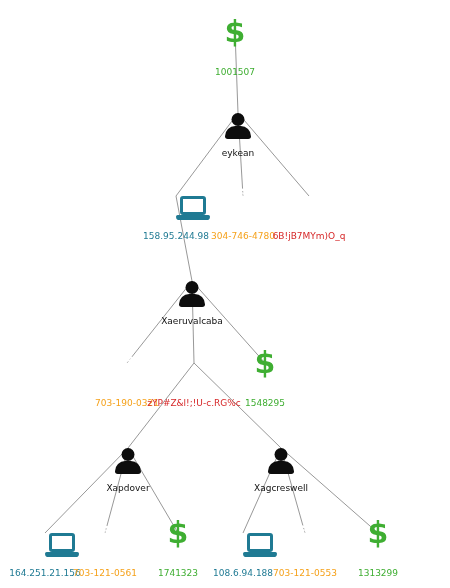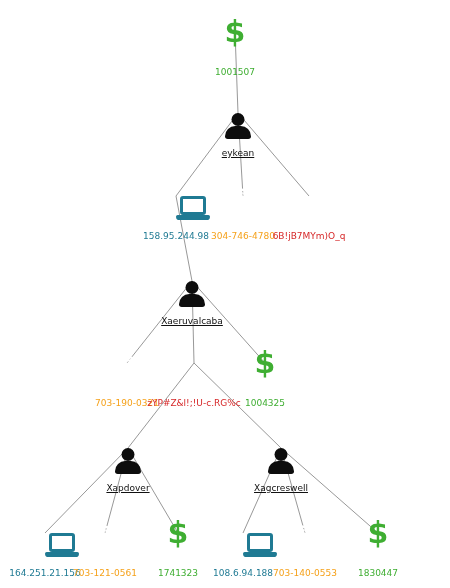--- a/index.html
+++ b/index.html
@@ -12,21 +12,21 @@
   .edges{position:absolute;left:0;top:0;width:450px;height:588px;}
   .node{position:absolute;transform:translate(-50%,-50%);
         display:flex;flex-direction:column;align-items:center;}
   .glyph{position:relative;display:block;}
   .label{position:absolute;top:100%;left:50%;transform:translate(-50%,-2px);
          white-space:nowrap;font-size:9px;line-height:10px;margin-top:37px;}
   .lbl-ip{color:#1f7a93;}
   .lbl-phone{color:#f5a11a;}
   .lbl-pass{color:#d62728;}
   .lbl-money{color:#3fae32;}
-  .lbl-person{color:#111111;text-decoration:underline;}
+  .lbl-person{color:#111111;}
   
   .person{width:30px;height:26px;position:relative;}
   .person .head{position:absolute;left:50%;top:0;transform:translateX(-50%);
     width:13px;height:13px;border-radius:50%;background:#0d0d0d;}
   .person .body{position:absolute;left:50%;top:13px;transform:translateX(-50%);
     width:26px;height:13px;background:#0d0d0d;
     border-radius:11px 11px 3px 3px;}
   
   .laptop{width:34px;height:26px;position:relative;}
   .laptop .screen{position:absolute;left:4px;top:0;width:26px;height:19px;
@@ -106,21 +106,21 @@
     <div class="node" style="left: 127px; top: 363px;">
       <span class="glyph"><span class="phone"><span class="handset">☎</span></span></span>
       <span class="label lbl-phone">703-190-0321</span>
     </div>
     <div class="node" style="left: 194px; top: 363px;">
       <span class="glyph"><span class="passport"><span class="globe"></span><span class="l1"></span><span class="l2"></span></span></span>
       <span class="label lbl-pass">zYP#Z&amp;l!;!U-c.RG%c</span>
     </div>
     <div class="node" style="left: 265px; top: 363px;">
       <span class="glyph"><span class="money"><span>$</span></span></span>
-      <span class="label lbl-money">1004325</span>
+      <span class="label lbl-money">1548295</span>
     </div>
     <div class="node" style="left: 128px; top: 448px;">
       <span class="glyph"><span class="person"><span class="head"></span><span class="body"></span></span></span>
       <span class="label lbl-person">Xapdover</span>
     </div>
     <div class="node" style="left: 281px; top: 448px;">
       <span class="glyph"><span class="person"><span class="head"></span><span class="body"></span></span></span>
       <span class="label lbl-person">Xagcreswell</span>
     </div>
     <div class="node" style="left: 45px; top: 533px;">
@@ -134,19 +134,19 @@
     <div class="node" style="left: 178px; top: 533px;">
       <span class="glyph"><span class="money"><span>$</span></span></span>
       <span class="label lbl-money">1741323</span>
     </div>
     <div class="node" style="left: 243px; top: 533px;">
       <span class="glyph"><span class="laptop"><span class="screen"></span><span class="base"></span></span></span>
       <span class="label lbl-ip">108.6.94.188</span>
     </div>
     <div class="node" style="left: 305px; top: 533px;">
       <span class="glyph"><span class="phone"><span class="handset">☎</span></span></span>
-      <span class="label lbl-phone">703-140-0553</span>
+      <span class="label lbl-phone">703-121-0553</span>
     </div>
     <div class="node" style="left: 378px; top: 533px;">
       <span class="glyph"><span class="money"><span>$</span></span></span>
-      <span class="label lbl-money">1830447</span>
+      <span class="label lbl-money">1313299</span>
     </div>
   </div>
 
 </body></html>

